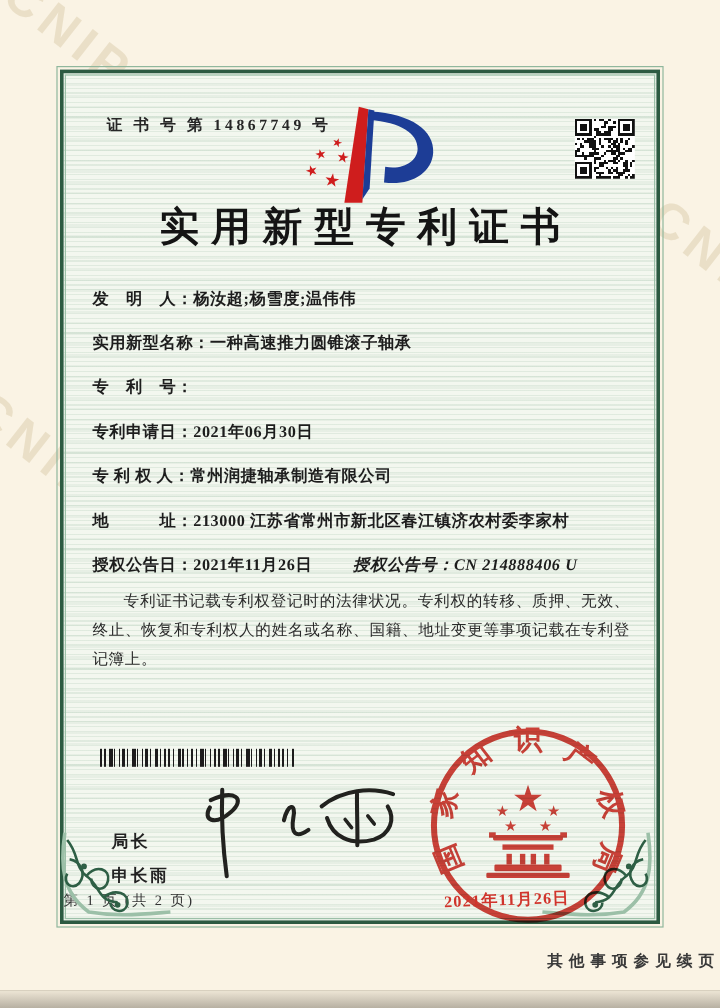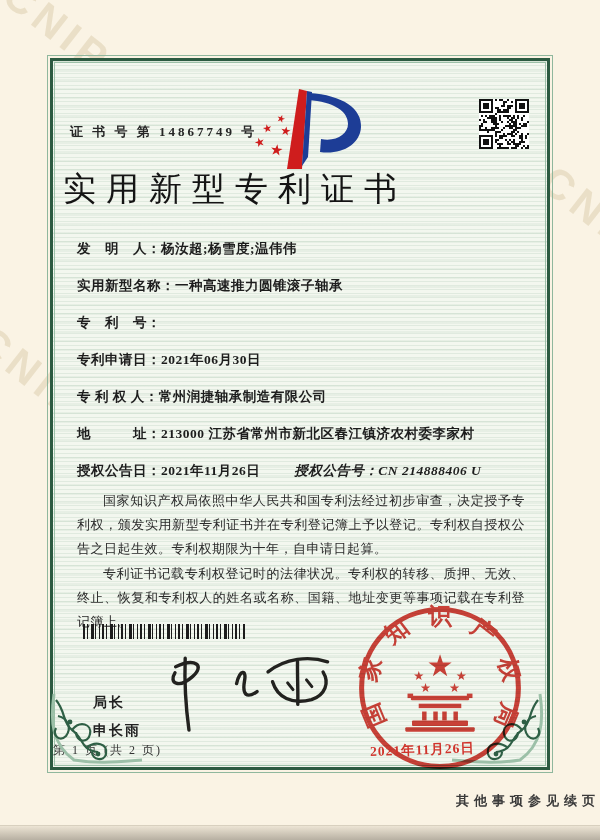--- a/index.html
+++ b/index.html
@@ -13,29 +13,29 @@
 
   
   .frame{position:absolute;left:50px;top:58px;width:494px;height:706px;
          border:3px solid #2c5a41;outline:1px solid #8fb79d;outline-offset:2px;
          background:
            repeating-linear-gradient(180deg, rgba(124,168,138,0.16) 0 1px, rgba(0,0,0,0) 1px 4px),
            repeating-linear-gradient(180deg, rgba(124,168,138,0.10) 0 2px, rgba(0,0,0,0) 2px 9px),
            #f3f7ef;}
   .frame::before{content:"";position:absolute;inset:1px;border:1px solid #9cc0a8;pointer-events:none;}
 
-  .cert-no{position:absolute;left:17px;top:34px;font-size:13px;font-weight:bold;
-           letter-spacing:3px;color:#262626;margin-top:28px;}
+  .cert-no{position:absolute;left:36px;top:34px;font-size:13px;font-weight:bold;
+           letter-spacing:3px;color:#262626;}
 
   .logo{position:absolute;left:186px;top:26px;width:130px;height:86px;}
   .qr{position:absolute;left:426px;top:38px;width:50px;height:50px;background:#fff;}
   .qr svg{width:100%;height:100%;display:block;}
 
-  .title{position:absolute;left:0;right:0;top:106px;
-         font-size:33px;font-weight:normal;letter-spacing:10px;color:#141414;text-indent:10px;}
+  .title{position:absolute;left:0;right:0;top:106px;text-align:center;
+         font-size:33px;font-weight:bold;letter-spacing:10px;color:#141414;text-indent:10px;}
 
   .fields{position:absolute;left:24px;right:22px;top:178px;}
   .frow{display:flex;font-size:13.5px;font-weight:600;color:#1d1d1d;
         line-height:20px;margin-bottom:17px;letter-spacing:0.5px;}
   .flabel{flex:0 0 auto;white-space:pre;}
   .fvalue{white-space:pre-wrap;}
   .grant{display:flex;}
   .grant .part2{margin-left:34px;display:flex;font-style:italic;}
 
   .body-text{position:absolute;left:24px;right:22px;top:428px;font-size:13px;
@@ -333,21 +333,20 @@
           <span class="flabel">授权公告日：</span><span class="fvalue">2021年11月26日</span>
         </span>
         <span class="part2">
           <span class="flabel">授权公告号：</span>
             <span class="fvalue">CN 214888406 U</span>
         </span>
       </div>
     </div>
 
     <div class="body-text">
-      <p>国家知识产权局依照中华人民共和国专利法经过初步审查，决定授予专利权，颁发实用新型专利证书并在专利登记簿上予以登记。专利权自授权公告之日起生效。专利权期限为十年，自申请日起算。</p>
       <p>专利证书记载专利权登记时的法律状况。专利权的转移、质押、无效、终止、恢复和专利权人的姓名或名称、国籍、地址变更等事项记载在专利登记簿上。</p>
     </div>
 
     <div class="barcode"></div>
 
     <div class="director">
       <div>局长</div>
       <div>申长雨</div>
     </div>
 

